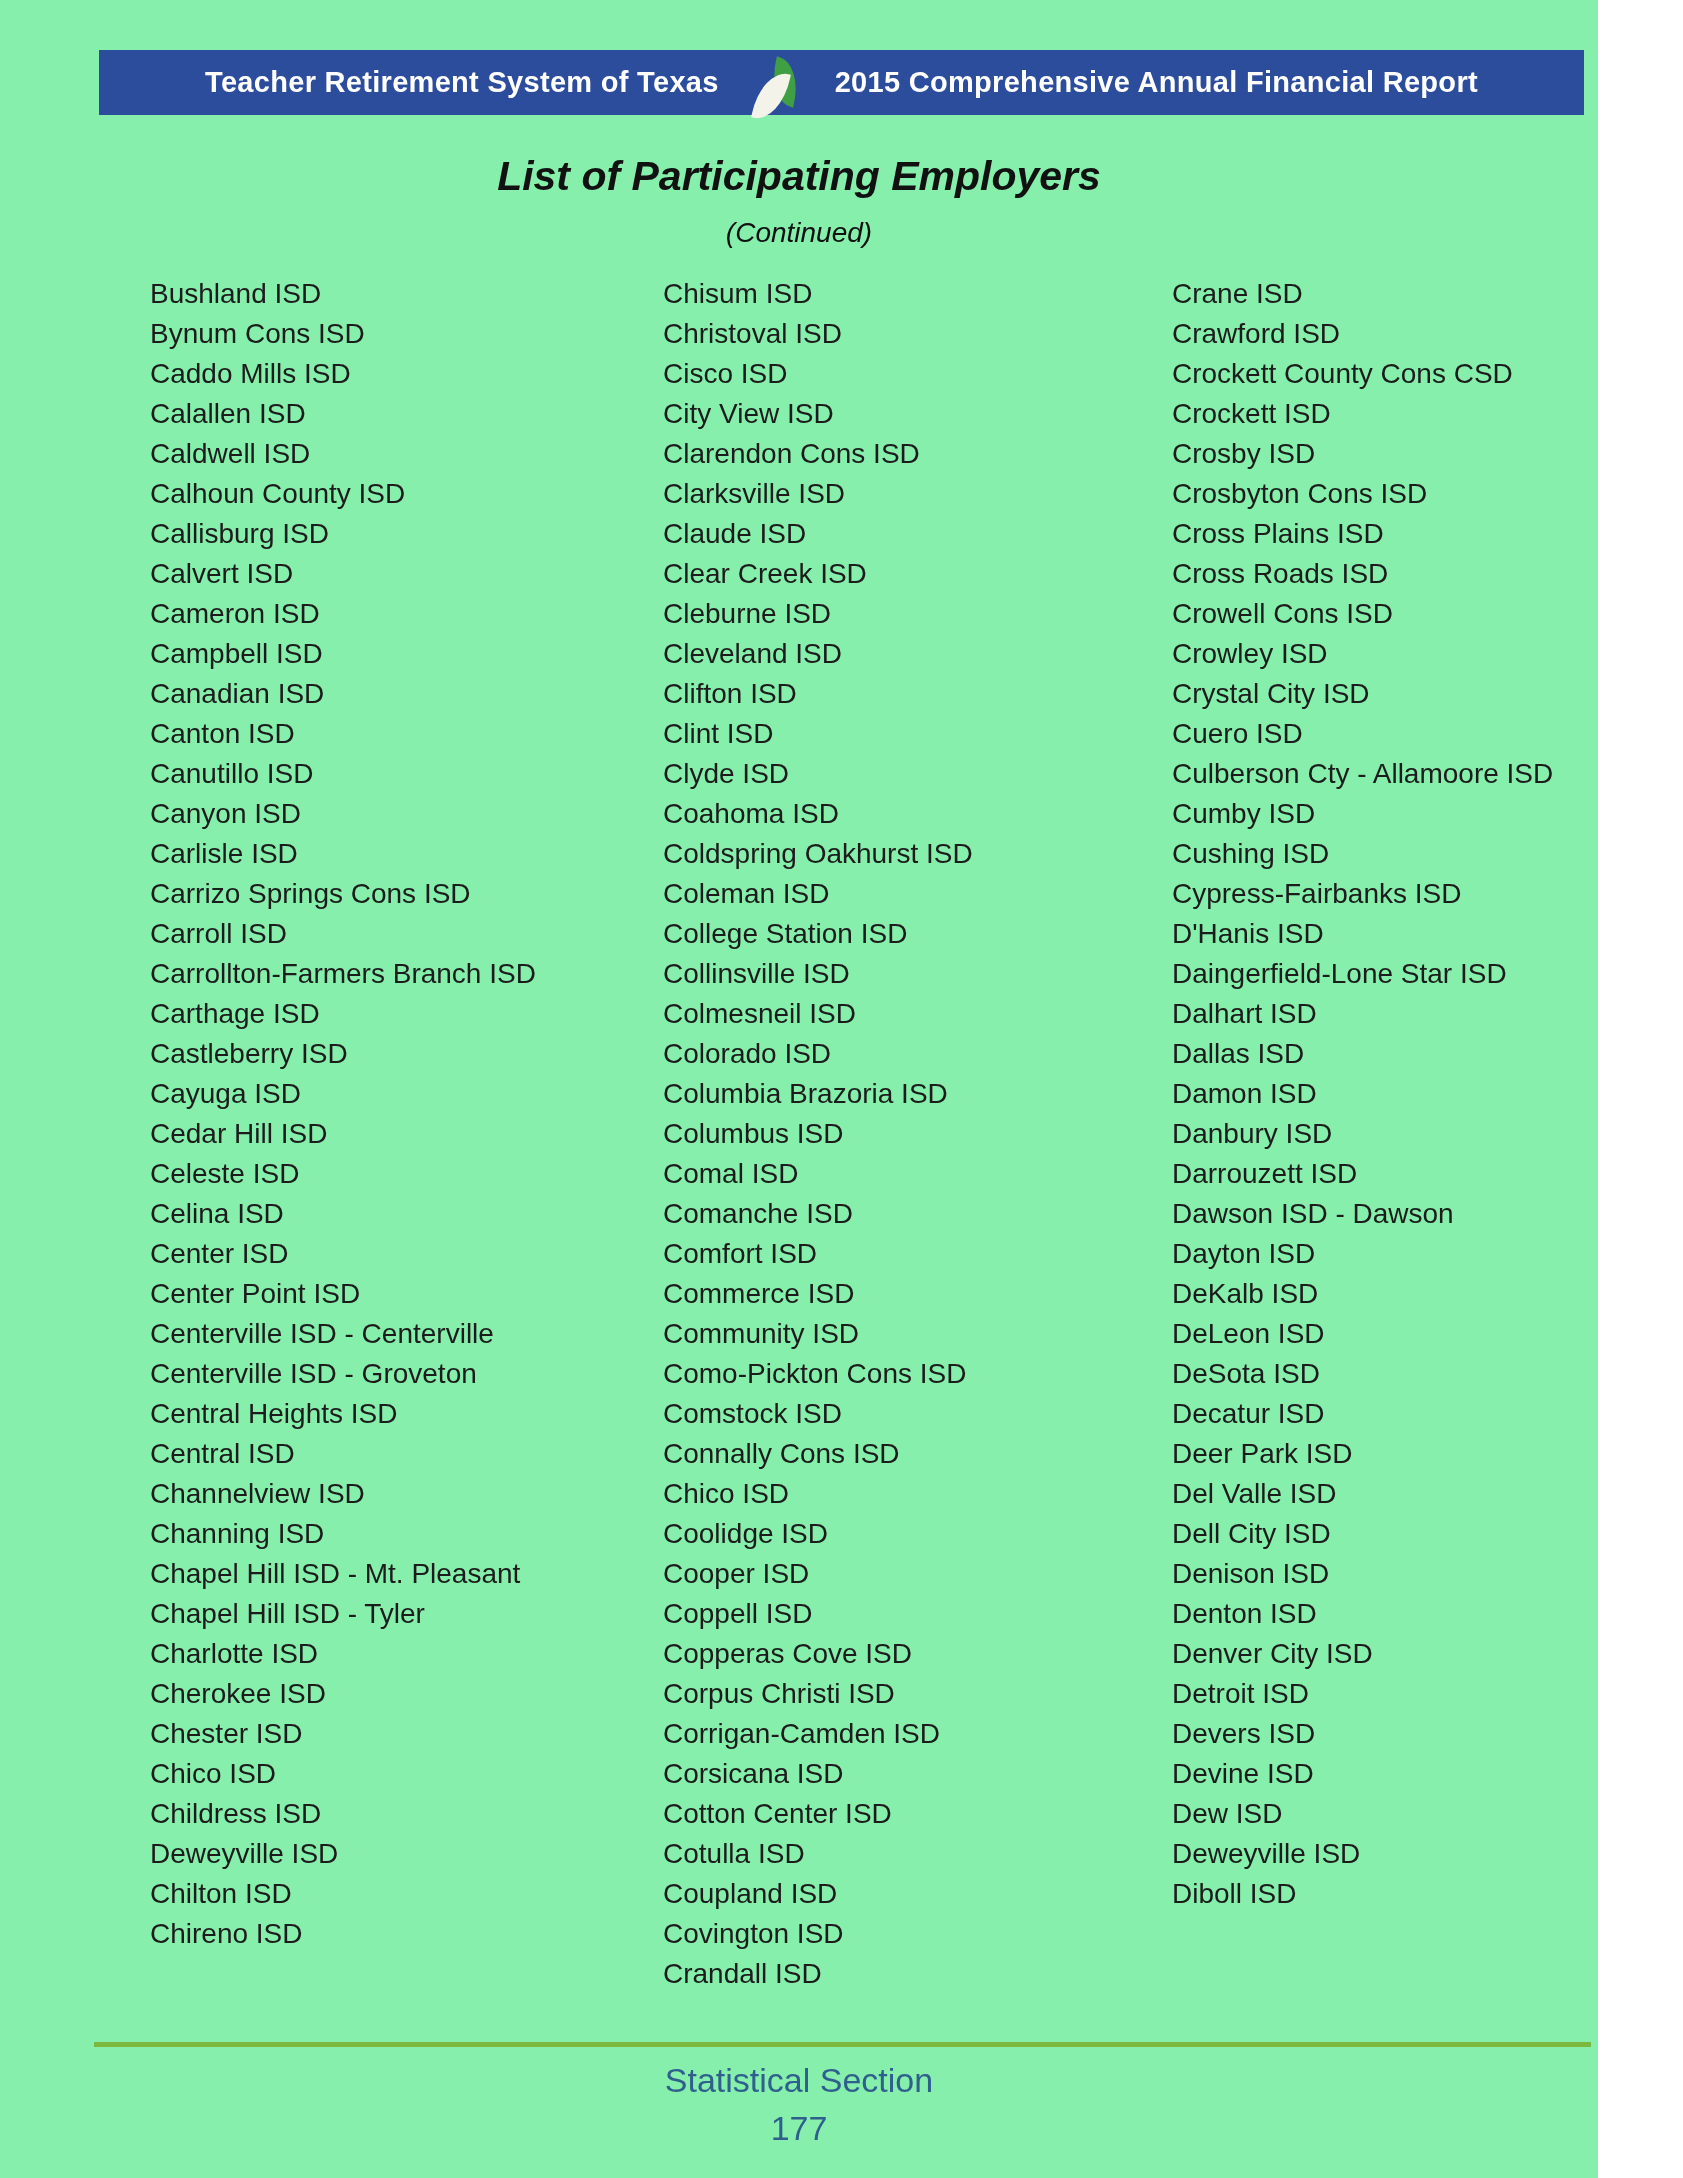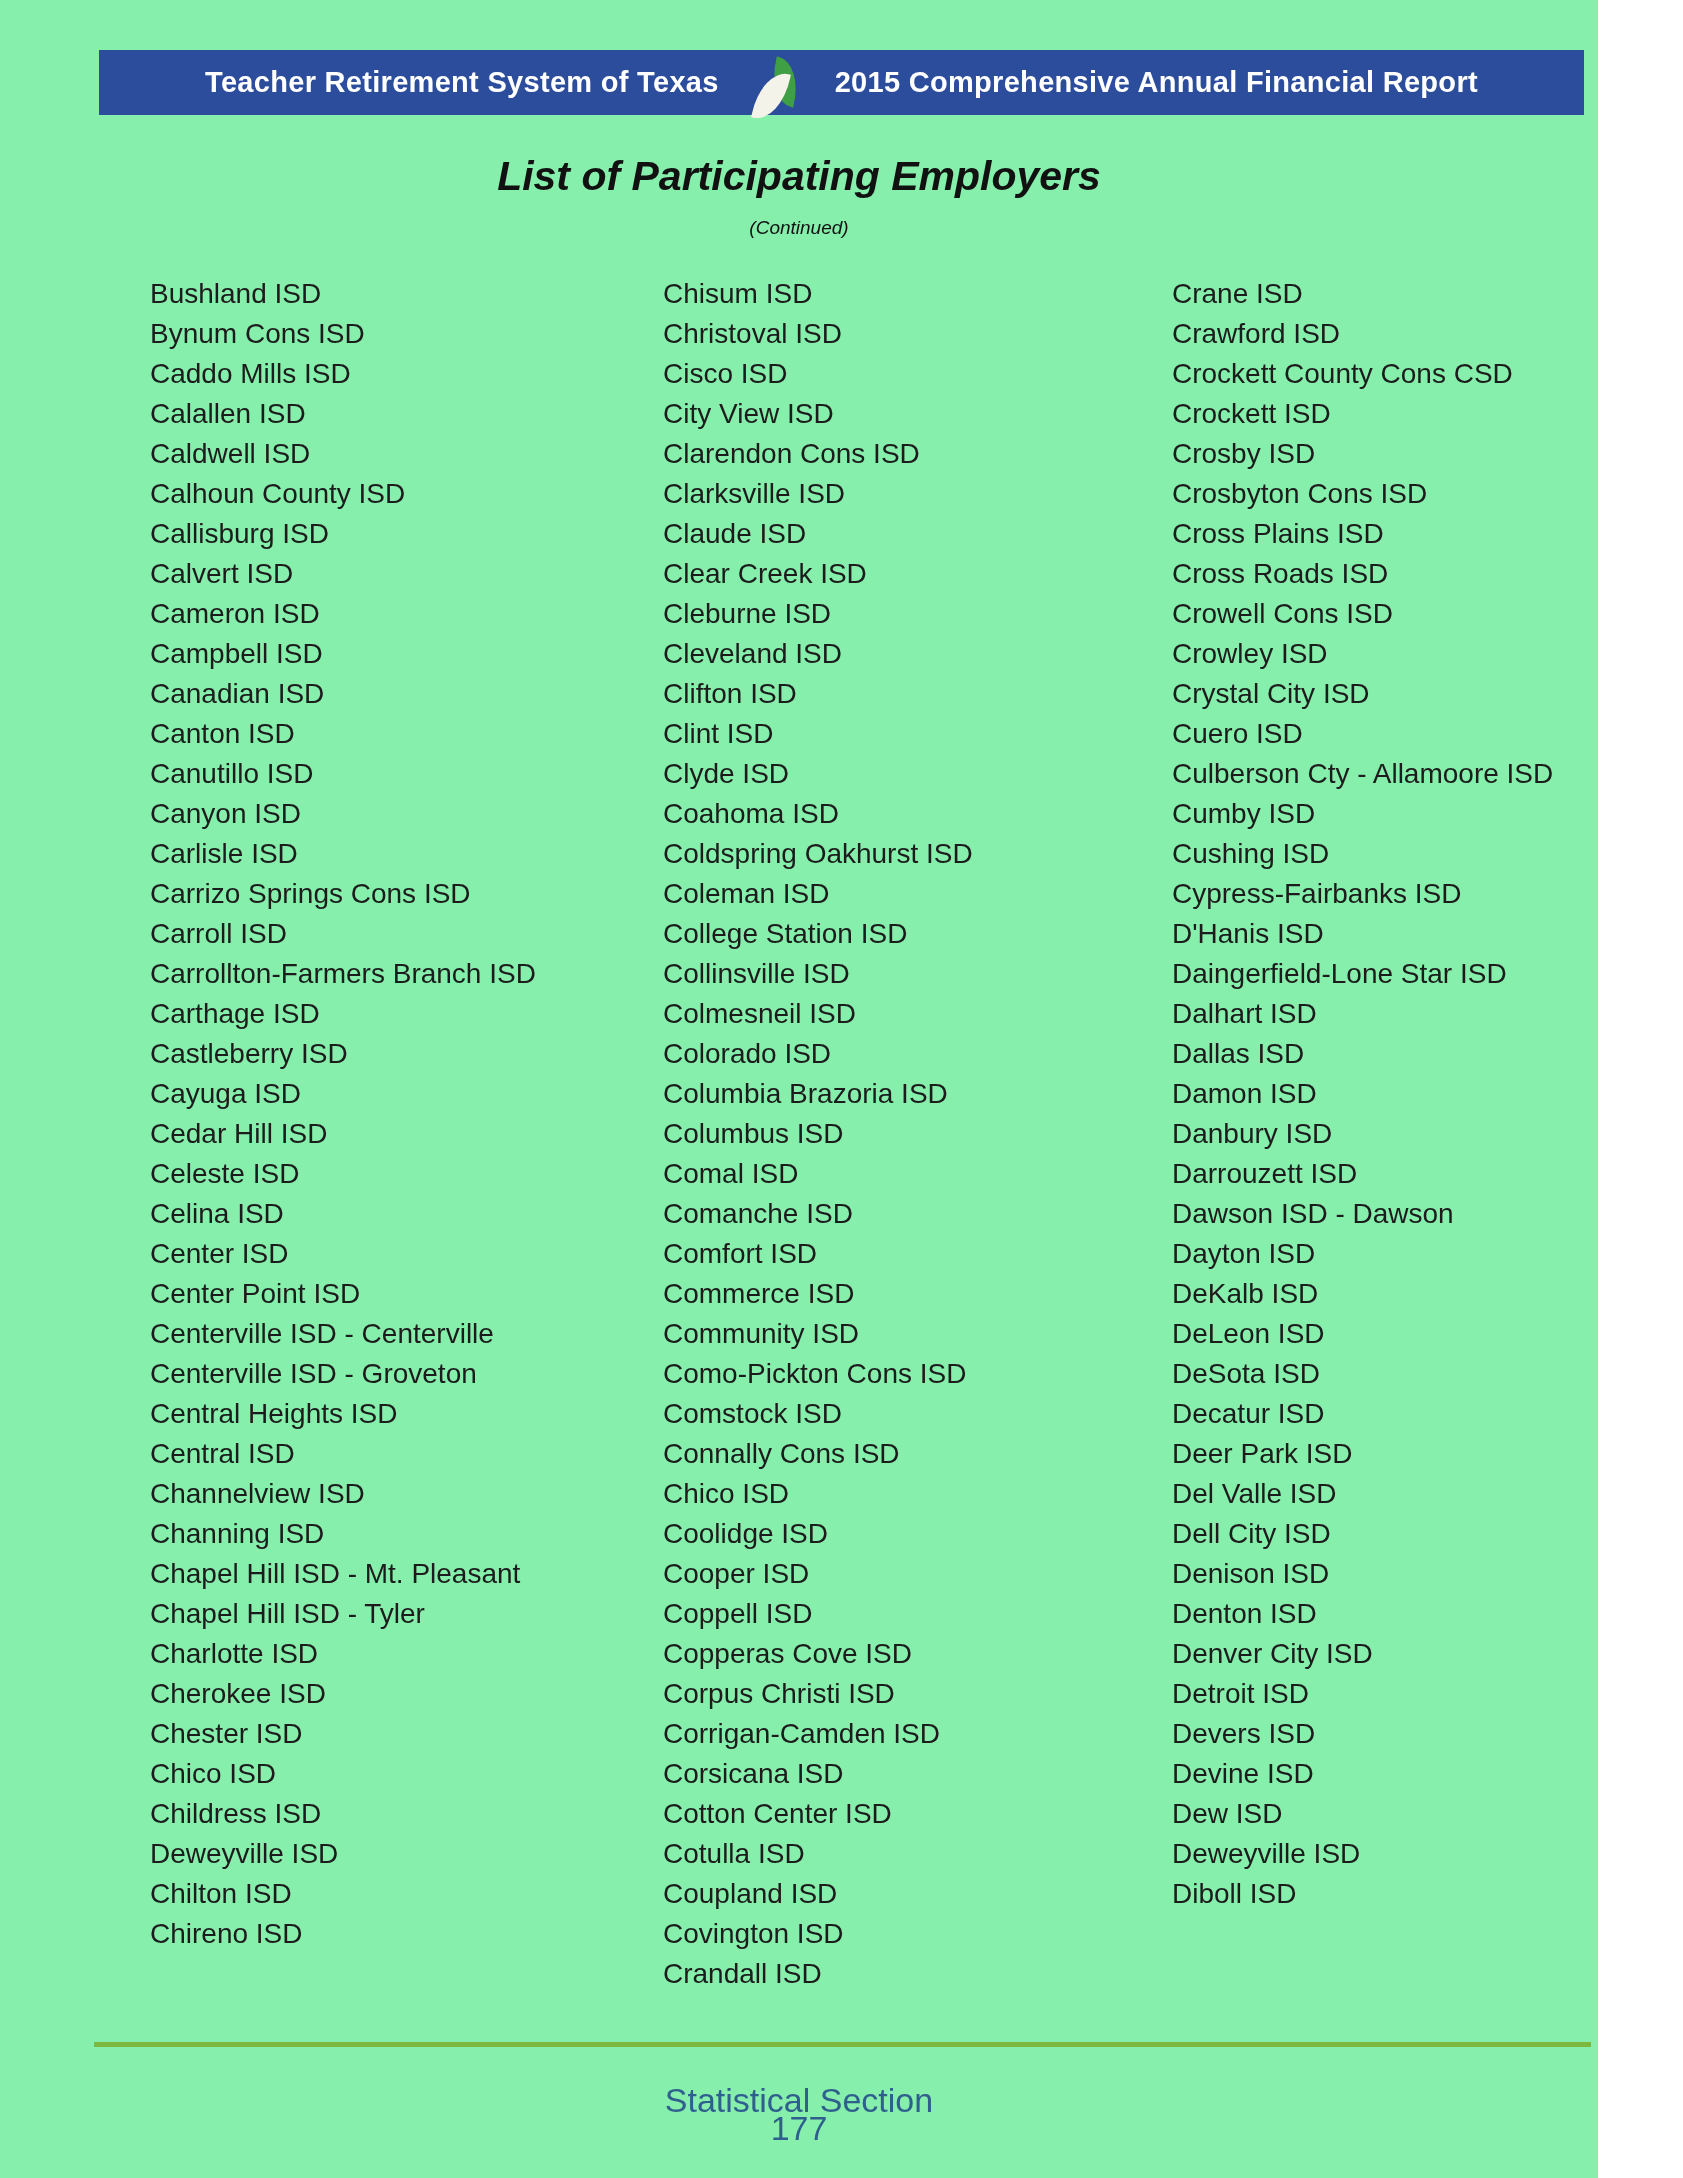--- a/index.html
+++ b/index.html
@@ -72,21 +72,21 @@
     font-weight: bold;
     font-style: italic;
     color: #111111;
   }
   .doc-subtitle {
     position: absolute;
     top: 217px;
     left: 0;
     width: 100%;
     text-align: center;
-    font-size: 19px;
+    font-size: 28px;
     font-style: italic;
     color: #111111;
   }
 
   
   .col {
     position: absolute;
     top: 274px;
     white-space: nowrap;
     margin-left: 36px;
@@ -273,17 +273,17 @@
       <div class="employer">Denver City ISD</div>
       <div class="employer">Detroit ISD</div>
       <div class="employer">Devers ISD</div>
       <div class="employer">Devine ISD</div>
       <div class="employer">Dew ISD</div>
       <div class="employer">Deweyville ISD</div>
       <div class="employer">Diboll ISD</div>
     </div>
 
   <div class="footer-line" style="background: rgb(124, 184, 64);"></div>
-  <div class="footer-section" style="color: rgb(47, 95, 141); margin-top: 20px;">Statistical Section</div>
+  <div class="footer-section" style="color: rgb(47, 95, 141);">Statistical Section</div>
   <div class="footer-page" style="color: rgb(47, 95, 141);">177</div>
 
 </div>
 
 
 </body></html>

